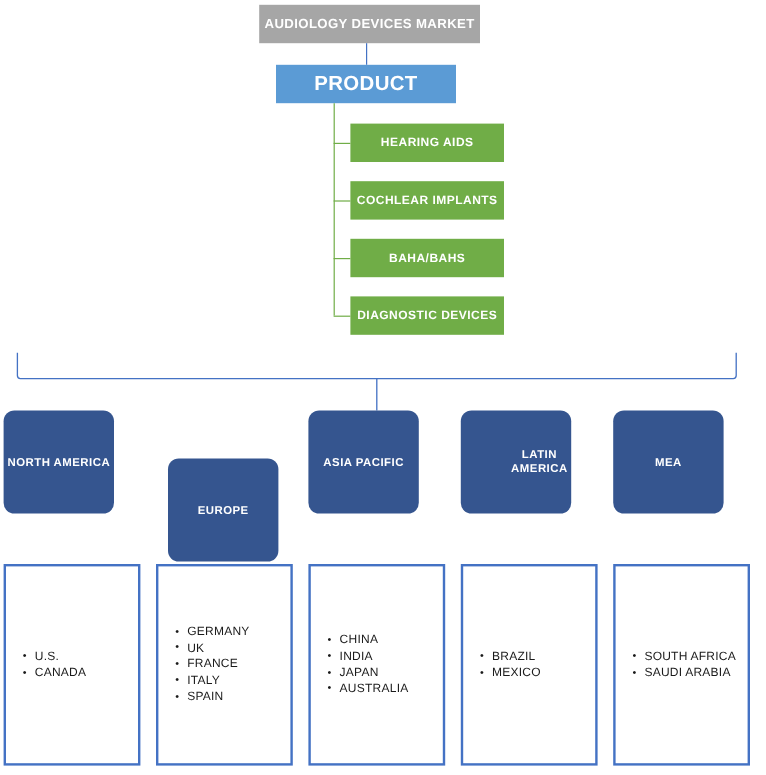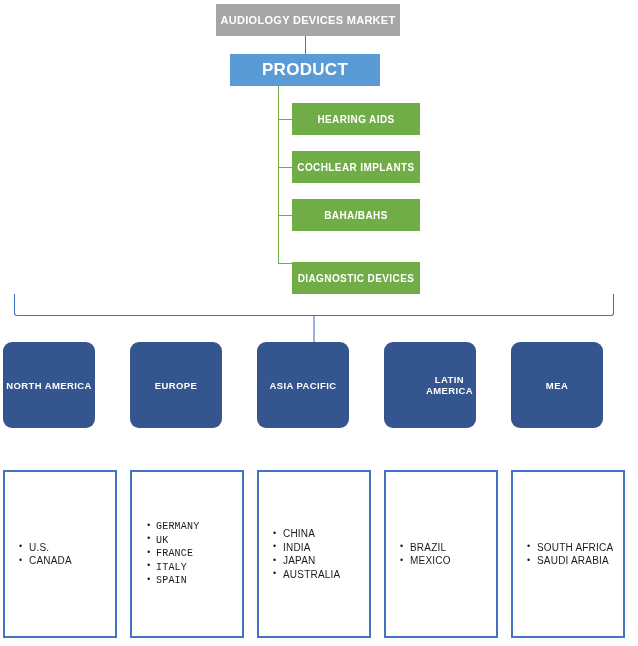--- a/index.html
+++ b/index.html
@@ -157,53 +157,53 @@
 
   <div class="node green-node" style="top:103px;">
     <span>HEARING AIDS</span>
   </div>
   <div class="node green-node" style="top:151px;">
     <span>COCHLEAR IMPLANTS</span>
   </div>
   <div class="node green-node" style="top:199px;">
     <span>BAHA/BAHS</span>
   </div>
-  <div class="node green-node" style="top:262px;">
+  <div class="node green-node" style="top:247px;">
     <span>DIAGNOSTIC DEVICES</span>
   </div>
 
   <svg class="bracket" style="left:0px; top:290px; width:638px; height:54px;" viewBox="0 0 638 54">
     <path d="M 14.5 294 L 14.5 313 Q 14.5 315.5 17 315.5 L 611 315.5 Q 613.5 315.5 613.5 313 L 613.5 294" transform="translate(0,-290)" fill="none" stroke="#4472C4" stroke-width="1.1"></path>
     <path d="M 314 315.5 L 314 342" transform="translate(0,-290)" fill="none" stroke="#4472C4" stroke-width="1.1"></path>
   </svg>
 
   <div class="node region-node" style="left:3px;">
     <span>NORTH AMERICA</span>
   </div>
-  <div class="node region-node" style="left:130px;">
+  <div class="node region-node" style="left:140px;margin-top:40px;">
     <span>EUROPE</span>
   </div>
   <div class="node region-node" style="left:257px;">
     <span>ASIA PACIFIC</span>
   </div>
   <div class="node region-node" style="left:384px;padding-left:39px;">
     <span>LATIN AMERICA</span>
   </div>
   <div class="node region-node" style="left:511px;">
     <span>MEA</span>
   </div>
 
   <div class="node country-node" style="left:3px;">
     <ul class="country-list">
       <li>U.S.</li>
       <li>CANADA</li>
     </ul>
   </div>
 
-  <div class="node country-node" style="left:130px;font-family:Liberation Mono, monospace;">
+  <div class="node country-node" style="left:130px;">
     <ul class="country-list">
       <li>GERMANY</li>
       <li>UK</li>
       <li>FRANCE</li>
       <li>ITALY</li>
       <li>SPAIN</li>
     </ul>
   </div>
 
   <div class="node country-node" style="left:257px;">

